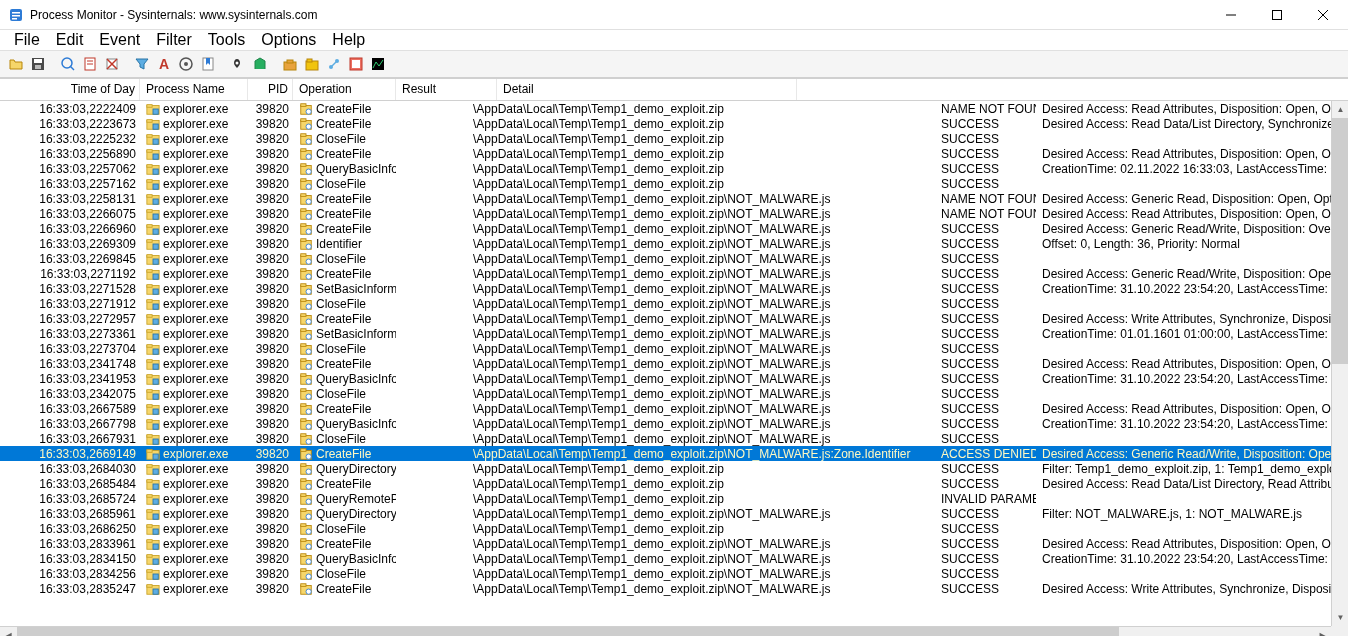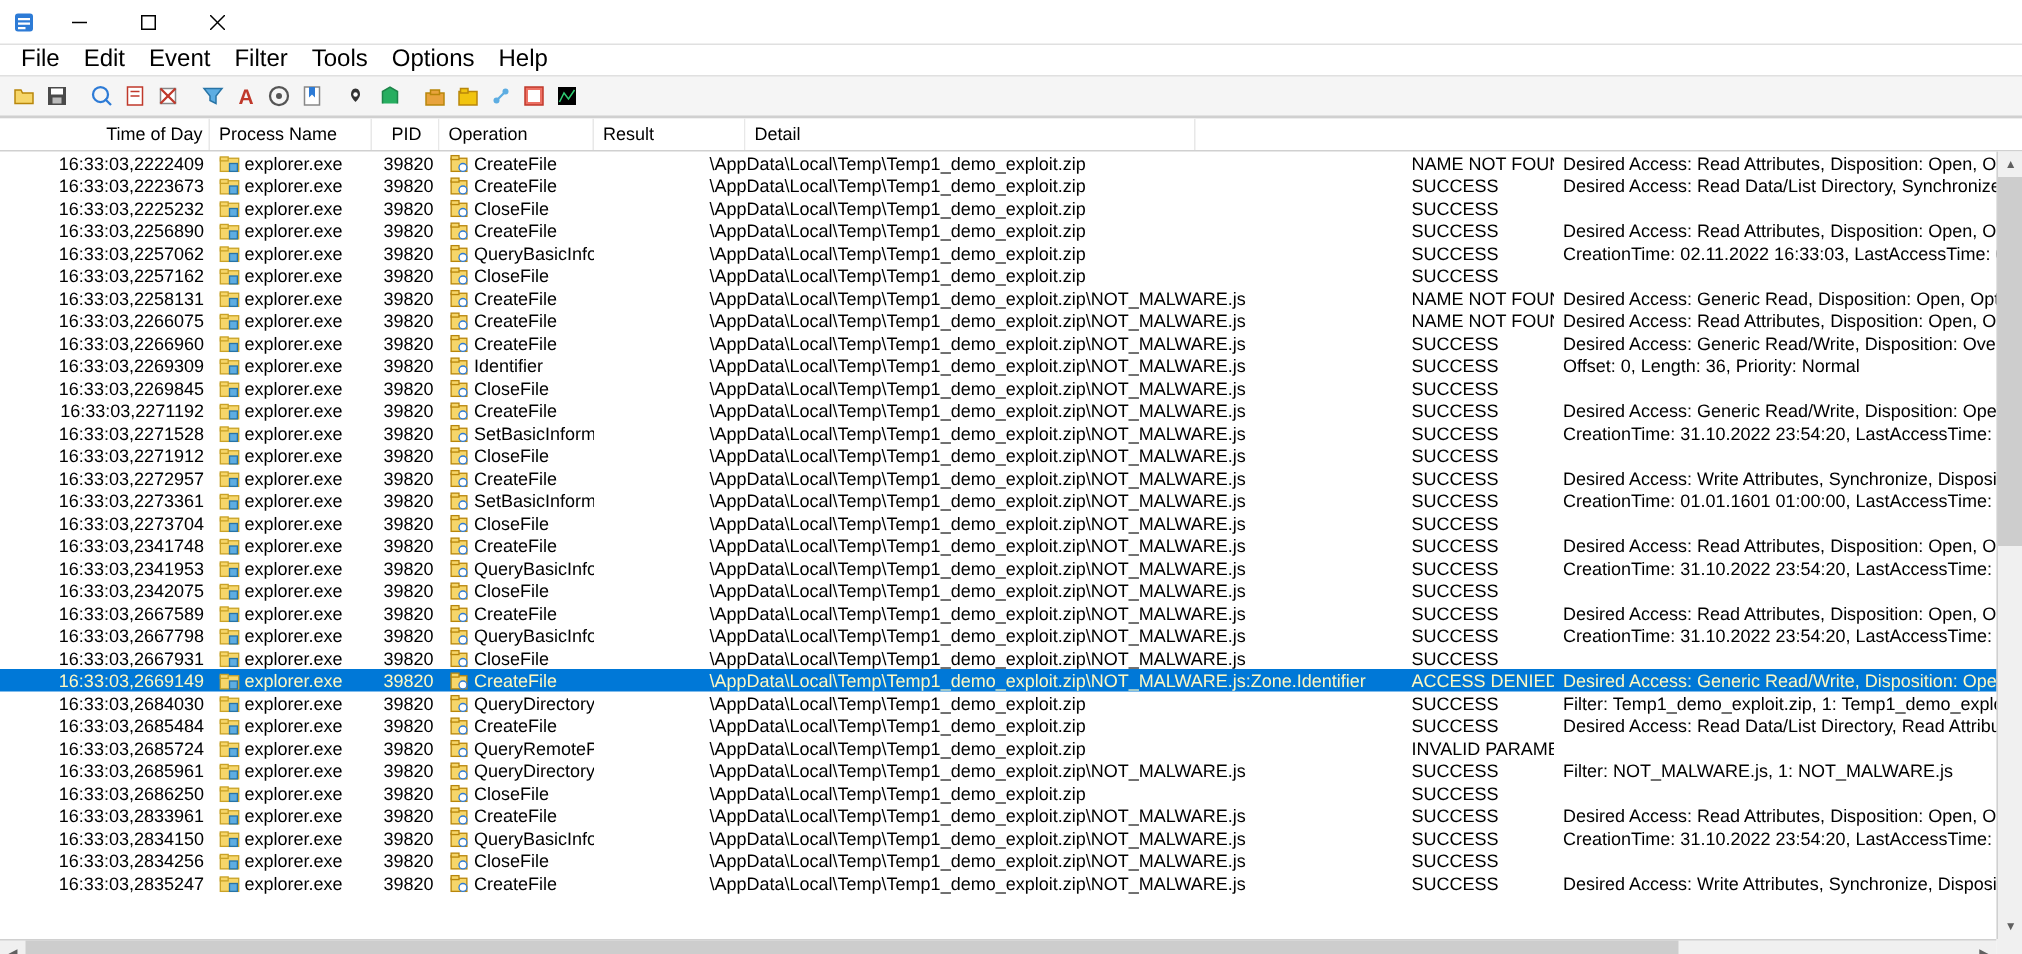--- a/index.html
+++ b/index.html
@@ -49,20 +49,21 @@
 
 <div class="titlebar">
   <span class="titlebar-icon">
     <svg viewBox="0 0 16 16">
         <rect x="2" y="2" width="12" height="12" fill="#2d7bd6" rx="2"></rect>
         <rect x="4" y="5" width="8" height="1.5" fill="#fff"></rect>
         <rect x="4" y="8" width="8" height="1.5" fill="#fff"></rect>
         <rect x="4" y="11" width="5" height="1.5" fill="#fff"></rect>
       </svg>
   </span>
+  <span class="titlebar-text">Process Monitor - Sysinternals: www.sysinternals.com</span>
   <div class="win-controls">
     <div class="win-btn">
         <svg width="10" height="10">
           <line x1="0" y1="5" x2="10" y2="5" stroke="#000"></line>
         </svg>
       </div>
     <div class="win-btn">
         <svg width="10" height="10">
           <rect x="0.5" y="0.5" width="9" height="9" fill="none" stroke="#000"></rect>
         </svg>
@@ -186,21 +187,21 @@
         <rect x="2" y="2" width="12" height="12" fill="#000"></rect>
         <polyline points="3,12 6,6 9,10 13,4" fill="none" stroke="#2ecc71"></polyline>
       </svg>
     </div>
 </div>
 
 <div class="grid-wrap">
   <div class="grid-header" id="grid-header">
       <div class="col-head c-time" style="text-align: right;">Time of Day</div>
       <div class="col-head c-proc" style="text-align: left;">Process Name</div>
-      <div class="col-head c-pid" style="text-align: center;">PID</div>
+      <div class="col-head c-pid" style="text-align: right;">PID</div>
       <div class="col-head c-op" style="text-align: left;">Operation</div>
       <div class="col-head c-res" style="text-align: left;">Result</div>
       <div class="col-head c-det" style="text-align: left;">Detail</div>
     </div>
   <div class="grid-body" id="grid-body">
       <div class="row">
         <div class="cell c-time">16:33:03,2222409</div>
         <div class="cell c-proc">
           <svg class="icon-exe" viewBox="0 0 16 16">
             <rect x="1" y="4" width="14" height="10" fill="#f6d66a" stroke="#c9a227"></rect>

